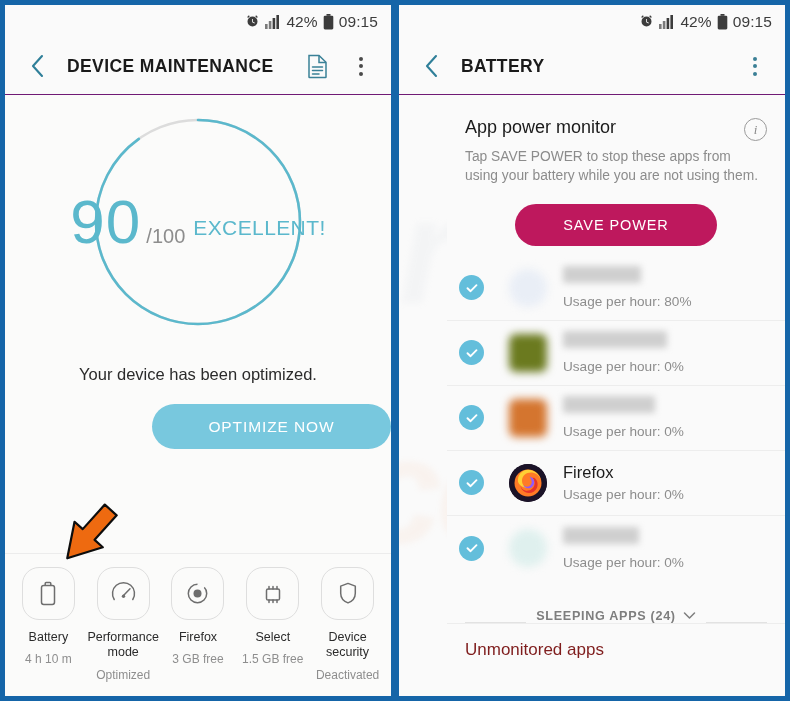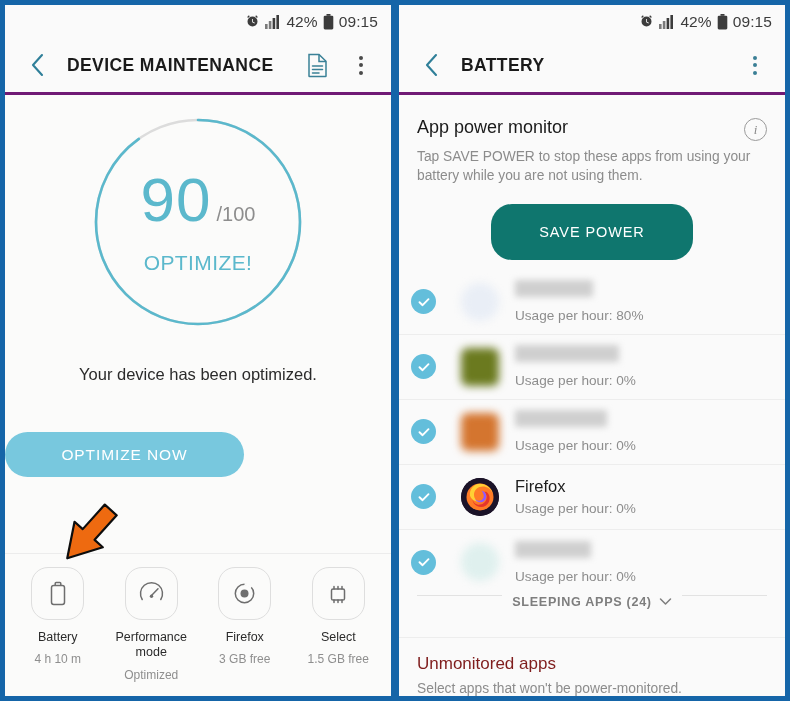--- a/index.html
+++ b/index.html
@@ -68,21 +68,21 @@
   .sb-txt { font-size: 15.5px; color: #3c3c3c; letter-spacing: .1px; text-align: right; }
   .sb-ico { display: inline-flex; align-items: center; }
 
   
   .appbar {
     position: relative; z-index: 5;
     height: 57px;
     display: flex;
     align-items: center;
     background: #fafafa;
-    border-bottom: 3px solid #701a75;
+    border-bottom: 1px solid #701a75;
     padding: 0 13px;
   }
   .back-btn {
     width: 40px; height: 40px;
     display: flex; align-items: center; justify-content: center;
     color: #2f7f99;
     flex: none;
   }
   .appbar-title {
     font-size: 17.5px;
@@ -110,21 +110,21 @@
   }
 
   .gauge-wrap {
     position: relative;
     margin: 18px auto 0;
     width: 218px; height: 218px;
   }
   .gauge-wrap svg { display: block; }
   .gauge-center {
     position: absolute; inset: 0;
-    display: flex; flex-direction: column;
+    display: flex; flex-direction: row;
     align-items: center; justify-content: center; gap: 8px;
   }
   .score-row { display: flex; align-items: baseline; }
   .score-num {
     font-size: 62px;
     color: #5bb8cc;
     font-weight: 300;
     line-height: 1;
     letter-spacing: 1px;
   }
@@ -142,21 +142,21 @@
     letter-spacing: .4px;
   }
 
   .status-msg {
     text-align: center;
     font-size: 16.5px;
     color: #2b2b2b;
     margin-top: 34px;
   }
 
-  .optimize-wrap { display: flex; justify-content: flex-start; margin-top: 48px; }
+  .optimize-wrap { display: flex; justify-content: flex-end; margin-top: 20px; }
   .optimize-btn {
     width: 239px; height: 45px;
     border-radius: 23px;
     background: #78c8de;
     color: #fff;
     font-size: 15.5px;
     letter-spacing: .9px;
     display: flex; align-items: center; justify-content: center;
     border: none;
     font-family: inherit;
@@ -199,20 +199,21 @@
     text-align: center;
     line-height: 1.2;
   }
 
   
   .right-body {
     position: relative; z-index: 2;
     height: calc(100% - 90px);
     overflow: hidden;
     background: #fafafa;
+    margin-left: 48px;
   }
   .section-head {
     padding: 22px 18px 0;
     display: flex; align-items: flex-start;
   }
   .section-title {
     font-size: 18px;
     color: #1a1a1a;
     flex: 1;
   }
@@ -230,23 +231,23 @@
   }
   .section-desc {
     padding: 7px 18px 0;
     font-size: 13.8px;
     color: #8c8c8c;
     line-height: 1.36;
   }
 
   .savepower-wrap { display: flex; justify-content: center; margin-top: 18px; }
   .savepower-btn {
-    width: 202px; height: 56px;
+    width: 202px; height: 42px;
     border-radius: 21px;
-    background: #0f766e;
+    background: #be185d;
     color: #fff;
     font-size: 14.5px;
     letter-spacing: .9px;
     display: flex; align-items: center; justify-content: center;
     border: none;
     font-family: inherit;
   }
 
   .app-list { margin-top: 10px; }
   .app-row {
@@ -287,21 +288,21 @@
     height: 17px;
     margin-bottom: 3px;
   }
   .app-usage {
     font-size: 13.6px;
     color: #8d8d8d;
     margin-top: 4px;
   }
 
   .sleeping-row {
-    display: flex; align-items: flex-start;
+    display: flex; align-items: flex-end;
     gap: 10px;
     padding: 0 18px;
     height: 42px;
   }
   .sl-line { flex: 1; height: 1px; background: #e2e2e2; }
   .sleeping-label {
     font-size: 12.6px;
     color: #7e7e7e;
     letter-spacing: .7px;
     font-weight: bold;
@@ -389,21 +390,21 @@
       <div class="gauge-wrap">
         <svg width="218" height="218" viewBox="0 0 218 218">
           <circle cx="109" cy="109" r="102" fill="none" stroke="#dcdcdc" stroke-width="2.6"></circle>
           <circle id="gauge-arc" cx="109" cy="109" r="102" fill="none" stroke="#5bb8cc" stroke-width="2.6" stroke-linecap="round" transform="rotate(-90 109 109)" stroke-dasharray="640.8849013323178" stroke-dashoffset="64.08849013323176"></circle>
         </svg>
         <div class="gauge-center">
           <div class="score-row">
             <span class="score-num">90</span>
             <span class="score-max">/100</span>
           </div>
-          <div class="score-label">OPTIMIZE!</div>
+          <div class="score-label">EXCELLENT!</div>
         </div>
       </div>
 
       <div class="status-msg">Your device has been optimized.</div>
 
       <div class="optimize-wrap">
         <button class="optimize-btn">OPTIMIZE NOW</button>
       </div>
 
       <div class="tiles">
@@ -447,20 +448,29 @@
           <div class="tile-icon">
             <svg width="26" height="26" viewBox="0 0 26 26" fill="none" stroke="#6e6e6e" stroke-width="1.5">
               <rect x="6.5" y="8" width="13" height="11" rx="1.6"></rect>
               <path d="M9 8V5.4M13 8V5.4M17 8V5.4M9 19v2.4M13 19v2.4M17 19v2.4" stroke-linecap="round"></path>
             </svg>
           </div>
           <div class="tile-label">Select</div>
           <div class="tile-sub">1.5 GB free</div>
         </div>
 
+        <div class="tile">
+          <div class="tile-icon">
+            <svg width="24" height="27" viewBox="0 0 24 27" fill="none" stroke="#6e6e6e" stroke-width="1.5">
+              <path d="M12 3.4l7.3 2.7v7.2c0 4.5-3 8-7.3 9.6-4.3-1.6-7.3-5.1-7.3-9.6V6.1z" stroke-linejoin="round"></path>
+            </svg>
+          </div>
+          <div class="tile-label">Device security</div>
+          <div class="tile-sub">Deactivated</div>
+        </div>
 
       </div>
     </div>
 
     <div class="cursor-arrow cur-left">
       <svg width="78" height="78" viewBox="0 0 78 78">
         <g transform="rotate(42 39 39)">
           <path d="M39 73 L20 41 L31 41 L31 8 L47 8 L47 41 L58 41 Z" fill="#ee6a10" stroke="#0d0d0d" stroke-width="2.2" stroke-linejoin="round"></path>
         </g>
       </svg>
@@ -613,18 +623,17 @@
             <svg width="13" height="9" viewBox="0 0 13 9" fill="none" stroke="#7e7e7e" stroke-width="1.5" stroke-linecap="round" stroke-linejoin="round">
               <polyline points="1.5,2 6.5,7 11.5,2"></polyline>
             </svg>
           </span>
         </div>
         <div class="sl-line"></div>
       </div>
 
       <div class="unmonitored">
         <div class="unmonitored-title">Unmonitored apps</div>
-        <div class="unmonitored-desc">Select apps that won't be power-monitored.</div>
       </div>
     </div>
 
   </div>
 </div>
 
 </body></html>

